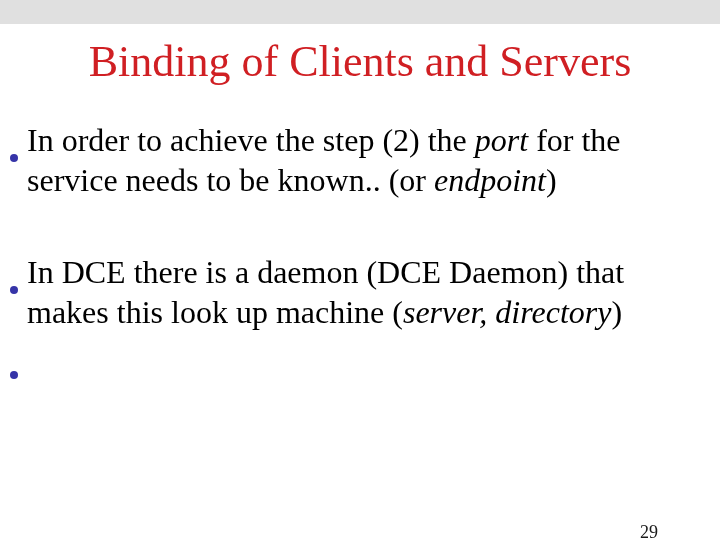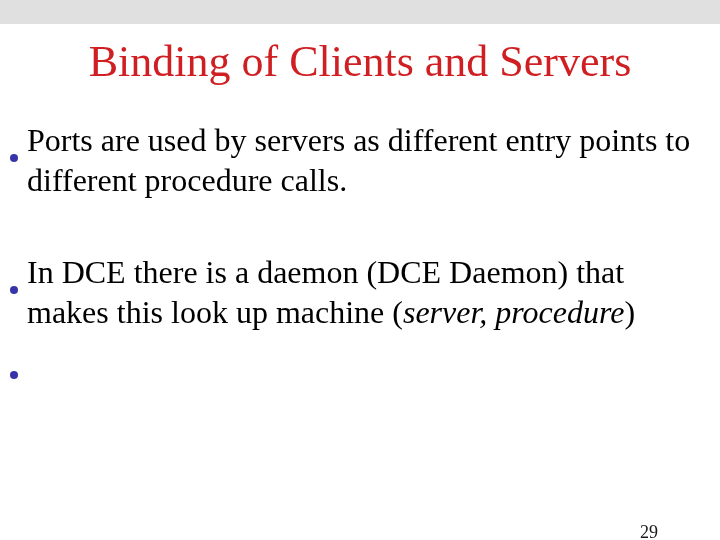--- a/index.html
+++ b/index.html
@@ -75,29 +75,29 @@
 </style>
 </head>
 <body>
 
 <div class="slide">
 
   <h1 class="slide-title">Binding of Clients and Servers</h1>
 
   <ul class="bullet-list">
 
-
     <li class="bullet-item">
       <span class="bullet-dot"></span>
-      <span class="bullet-text"><span>Ports are used by servers as different entry points to different procedure calls.</span></span>
+      <span class="bullet-text"><span>In order to achieve the step (2) the </span><em>port</em><span> for the service needs to be known.. (or </span><em>endpoint</em><span>)</span></span>
     </li>
+
 
     <li class="bullet-item gap-before">
       <span class="bullet-dot"></span>
-      <span class="bullet-text"><span>In DCE there is a daemon (DCE Daemon) that makes this look up machine (</span><em>server, procedure</em><span>)</span></span>
+      <span class="bullet-text"><span>In DCE there is a daemon (DCE Daemon) that makes this look up machine (</span><em>server, directory</em><span>)</span></span>
     </li>
 
     <li class="bullet-item">
       <span class="bullet-dot"></span>
     </li>
 
   </ul>
 
   <div class="page-number">29</div>
 

